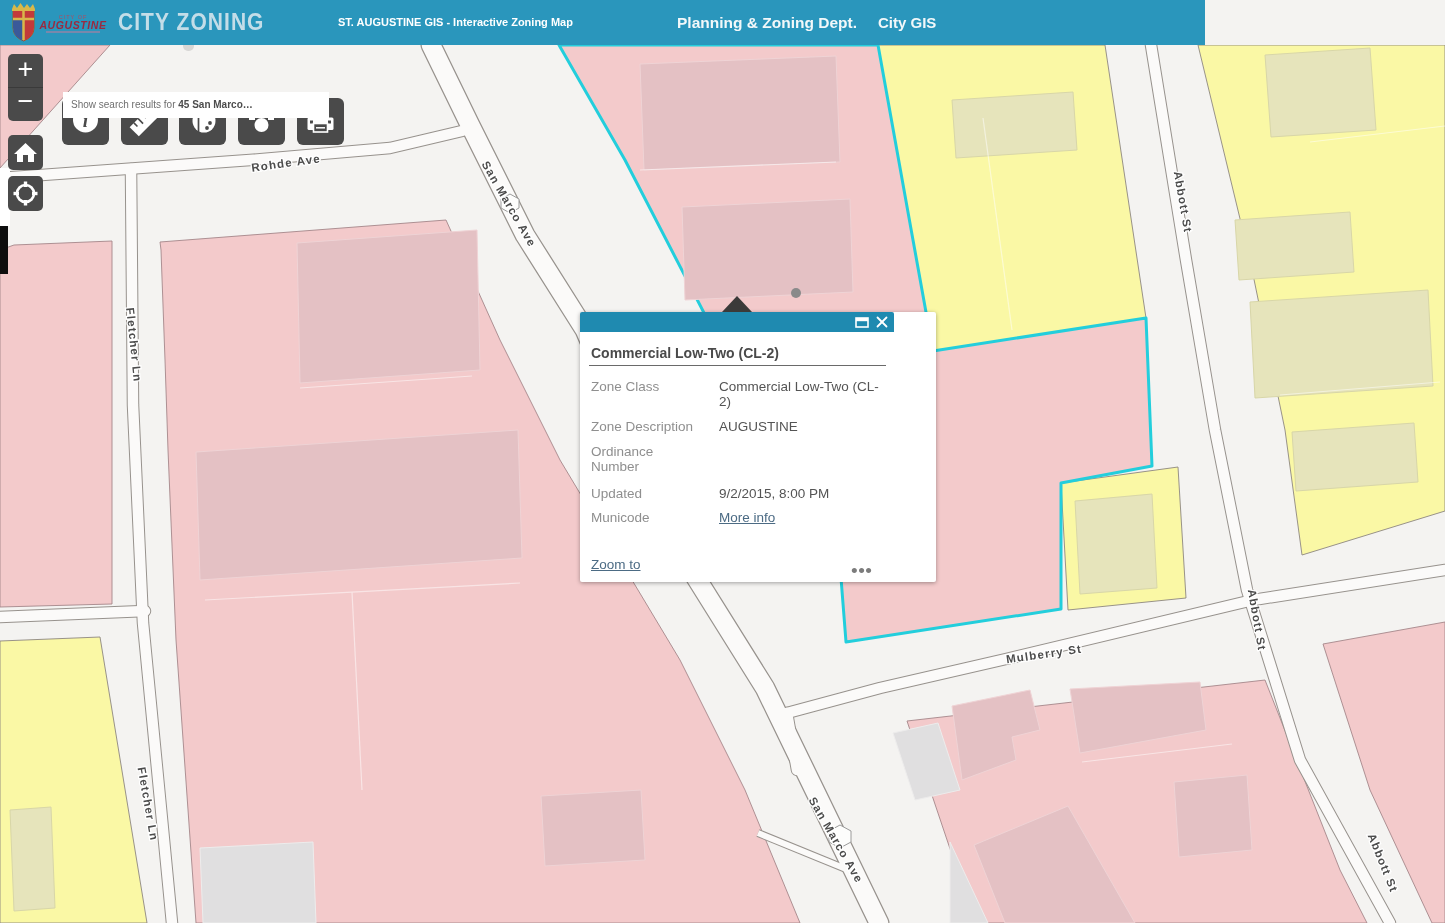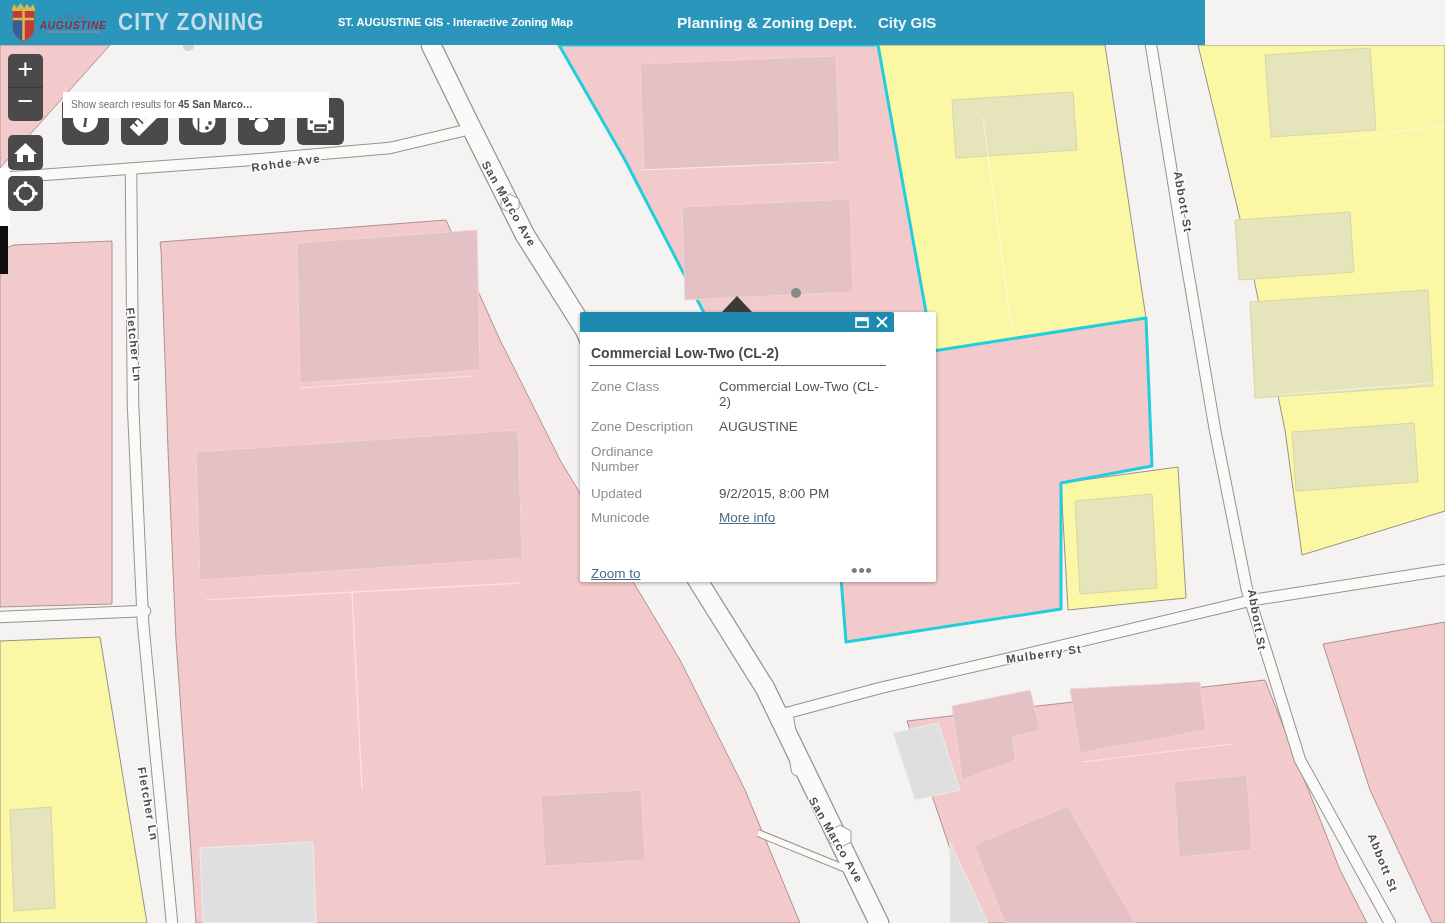--- a/index.html
+++ b/index.html
@@ -270,17 +270,17 @@
     <div class="hr"></div>
     <div class="lbl" style="top:67px">Zone Class</div>
     <div class="val" style="top:67px;width:165px">Commercial Low-Two (CL-2)</div>
     <div class="lbl" style="top:107px">Zone Description</div>
     <div class="val" style="top:107px">AUGUSTINE</div>
     <div class="lbl" style="top:132px;width:90px">Ordinance Number</div>
     <div class="lbl" style="top:174px">Updated</div>
     <div class="val" style="top:174px">9/2/2015, 8:00 PM</div>
     <div class="lbl" style="top:198px">Municode</div>
     <div class="val" style="top:198px"><a>More info</a></div>
-    <div class="val" style="left:11px;top:254px"><a>Zoom to</a></div>
+    <div class="val" style="left:11px;top:245px"><a>Zoom to</a></div>
     <div class="dots">•••</div>
   </div>
 
 </div>
 
 </body></html>

